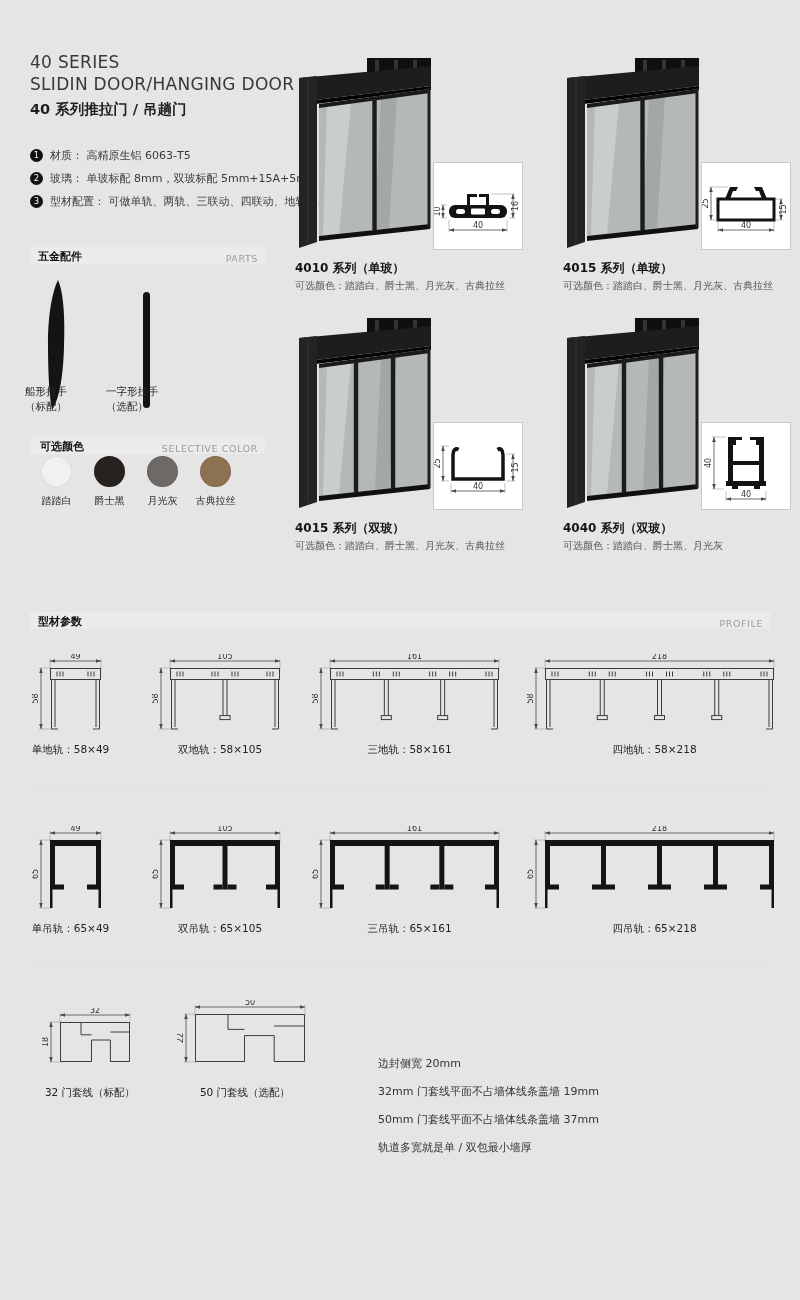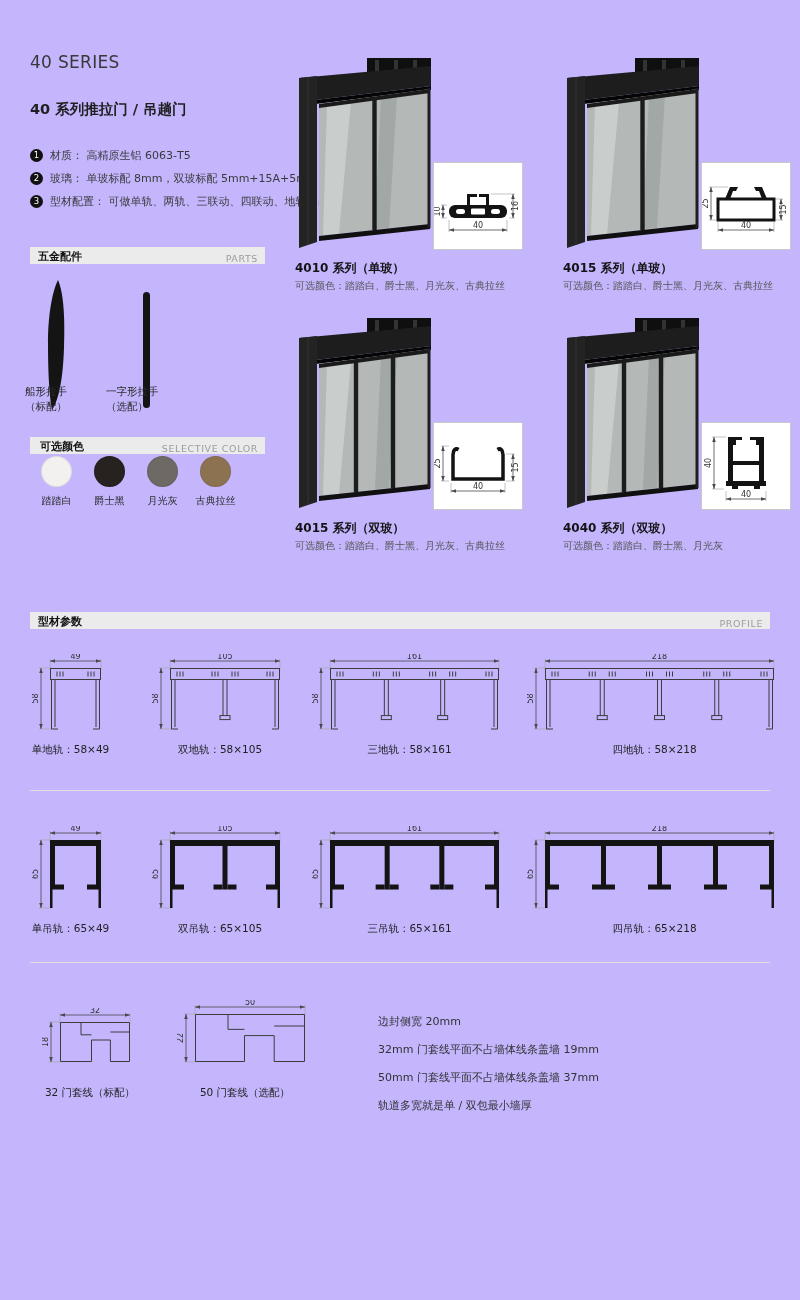--- a/index.html
+++ b/index.html
@@ -1,17 +1,17 @@
 <!DOCTYPE html>
 <html><head>
 <meta charset="utf-8">
 <style>
   html,body{margin:0;padding:0;background:#fff;}
   body{font-family:"DejaVu Sans","Liberation Sans",sans-serif;color:#222;}
-  .page{position:relative;width:800px;height:1300px;background:#c4b5fd;overflow:hidden;}
+  .page{position:relative;width:800px;height:1300px;background:#e5e5e5;overflow:hidden;}
 
   
   .title-en{position:absolute;left:30px;font-size:17px;font-weight:500;color:#383838;letter-spacing:.3px;}
   .title-cn{position:absolute;left:30px;font-size:14.5px;font-weight:bold;color:#1f1f1f;}
 
   .spec{position:absolute;left:30px;display:flex;align-items:center;gap:7px;font-size:11px;color:#3a3a3a;}
   .bnum{width:13px;height:13px;border-radius:50%;background:#111;color:#fff;font-size:8.5px;line-height:13px;
         display:flex;align-items:center;justify-content:center;flex:0 0 13px;}
 
   .secbar{position:absolute;height:17px;background:#ebebeb;display:flex;align-items:flex-end;
@@ -50,20 +50,21 @@
   .hr{position:absolute;left:30px;width:740px;height:0;border-top:1px solid #e0e0e0;}
 
   .note{font-size:11px;color:#333;margin-bottom:13px;white-space:nowrap;}
 </style>
 </head>
 <body>
 
 <div class="page">
 
   <div class="title-en" style="top:52px;">40 SERIES</div>
+  <div class="title-en" style="top:74px;">SLIDIN DOOR/HANGING DOOR</div>
   <div class="title-cn" style="top:100px;">40 系列推拉门 / 吊趟门</div>
 
   <div class="spec" style="top:148px;">
     <span class="bnum">1</span>
     <span>材质： 高精原生铝 6063-T5</span>
   </div>
   <div class="spec" style="top:171px;">
     <span class="bnum">2</span>
     <span>玻璃： 单玻标配 8mm，双玻标配 5mm+15A+5mm</span>
   </div>
@@ -686,20 +687,20 @@
           <line x1="51" y1="14.5" x2="51" y2="29.36"></line>
           <line x1="51" y1="29.36" x2="67.5" y2="29.36"></line>
           <line x1="97.2" y1="26" x2="127.5" y2="26"></line>
         </g>
       </svg>
       <div class="caption" style="width: 136px; margin-top: 18px;">
         <span class="capin">50 门套线（选配）</span>
       </div>
     </div>
 
-  <div class="abs" style="left:378px;top:1014px;">
+  <div class="abs" style="left:378px;top:1056px;">
     <div class="note">边封侧宽 20mm</div>
     <div class="note">32mm 门套线平面不占墙体线条盖墙 19mm</div>
     <div class="note">50mm 门套线平面不占墙体线条盖墙 37mm</div>
     <div class="note">轨道多宽就是单 / 双包最小墙厚</div>
   </div>
 
 </div>
 
 </body></html>

